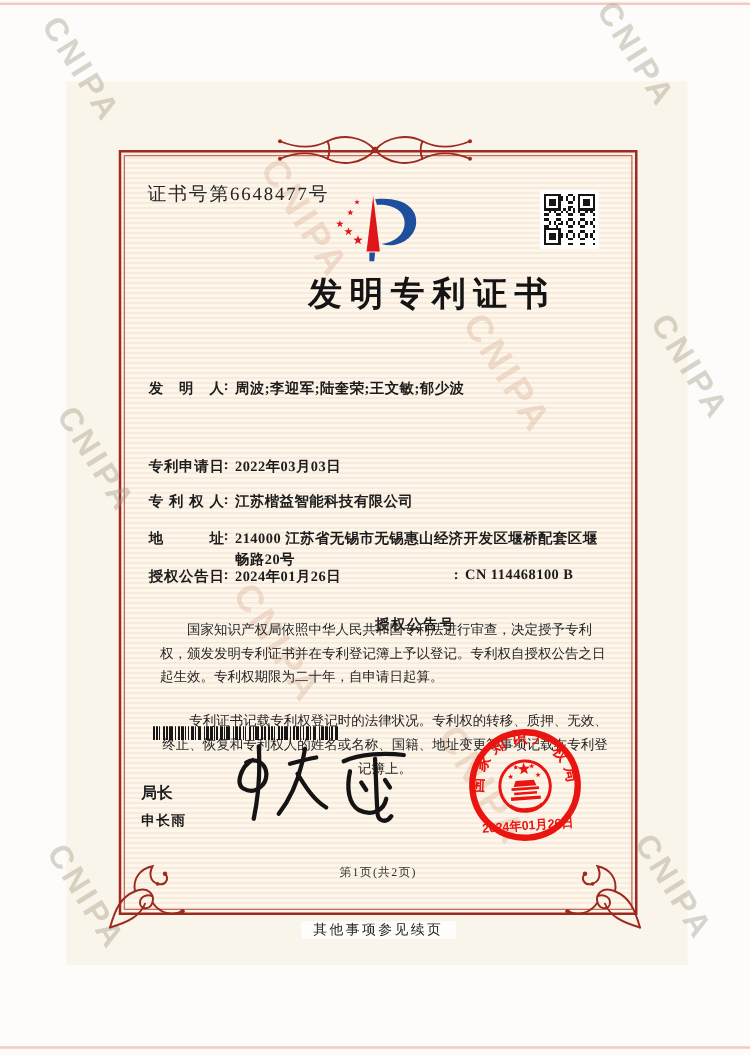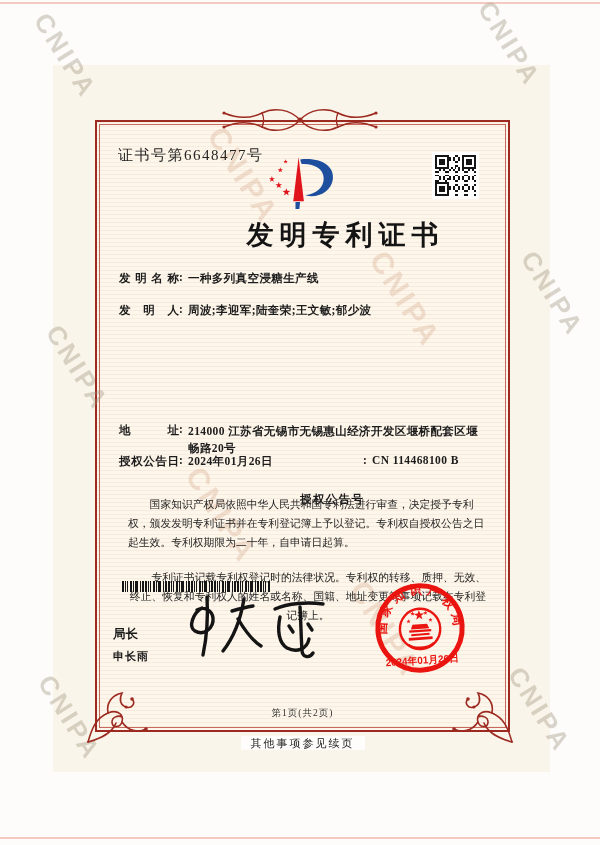--- a/index.html
+++ b/index.html
@@ -39,21 +39,21 @@
   .body-text{left:112px;top:479px;width:392px;font-size:10.8px;line-height:1.76;color:#242424;}
   .body-text p{margin:16px;text-indent:2em;}
   .body-text p+p{margin-top:2px;text-align:center;}
   .barcode{left:122px;top:581px;width:152px;height:11px;}
   .director-title{left:113px;top:626px;font-size:12.5px;font-weight:bold;color:#1a1a1a;
                   font-family:"Liberation Sans","DejaVu Sans",sans-serif;}
   .director-name{left:113px;top:649px;font-size:11px;font-weight:bold;color:#1a1a1a;
                  font-family:"Liberation Sans","DejaVu Sans",sans-serif;letter-spacing:1px;}
   .sig{left:178px;top:592px;width:162px;height:76px;}
   .seal{left:365px;top:573px;width:110px;height:110px;transform:rotate(-4deg);z-index:6;}
-  .page-no{left:95px;width:415px;top:707px;text-align:center;font-size:9.5px;color:#333;letter-spacing:1px;}
+  .page-no{left:95px;width:415px;top:692px;text-align:center;font-size:9.5px;color:#333;letter-spacing:1px;}
   .footer-note{left:95px;width:415px;top:736px;text-align:center;font-size:11px;color:#222;}
   .footer-note span{background:rgba(255,255,255,.8);padding:1px 10px;letter-spacing:2px;}
   svg{display:block;}
 </style>
 </head>
 <body>
 
 <div class="stage">
   <svg width="0" height="0" style="position:absolute">
       <defs>
@@ -322,25 +322,28 @@
     <path d="M50,5 C80,2 95,15 93,31 C91,48 71,57 57,52 C71,50 81,42 81,30 C81,17 68,10 52,11 Z" fill="#1d4f9e"></path>
     <use href="#star" transform="translate(31,8) scale(0.62)" fill="#e0151c"></use>
     <use href="#star" transform="translate(24,19) scale(0.72)" fill="#e0151c"></use>
     <use href="#star" transform="translate(13,31) scale(0.82)" fill="#e0151c"></use>
     <use href="#star" transform="translate(22,39) scale(0.92)" fill="#e0151c"></use>
     <use href="#star" transform="translate(32,48) scale(1.05)" fill="#e0151c"></use>
   </svg>
 
   <div class="abs title">发明专利证书</div>
 
-  <div class="row" style="top:271px">
-    <span class="lbl">发明名称</span><span class="colon">:</span><span class="val">一种多列真空浸糖生产线</span>
-  </div>
   <div class="row" style="top:303px">
     <span class="lbl">发明人</span><span class="colon">:</span><span class="val">周波;李迎军;陆奎荣;王文敏;郁少波</span>
+  </div>
+  <div class="row" style="top:366px">
+    <span class="lbl">专利申请日</span><span class="colon">:</span><span class="val">2022年03月03日</span>
+  </div>
+  <div class="row" style="top:394px">
+    <span class="lbl">专利权人</span><span class="colon">:</span><span class="val">江苏楷益智能科技有限公司</span>
   </div>
   <div class="row" style="top:423px">
     <span class="lbl">地址</span><span class="colon">:</span><span class="val addr">214000 江苏省无锡市无锡惠山经济开发区堰桥配套区堰畅路20号</span>
   </div>
   <div class="row" style="top:454px">
     <span class="lbl">授权公告日</span><span class="colon">:</span><span class="val w1">2024年01月26日</span><span class="lbl w2">授权公告号</span><span class="colon">:</span><span class="val">CN 114468100 B</span>
   </div>
 
   <div class="abs body-text">
     <p>国家知识产权局依照中华人民共和国专利法进行审查，决定授予专利权，颁发发明专利证书并在专利登记簿上予以登记。专利权自授权公告之日起生效。专利权期限为二十年，自申请日起算。</p>

